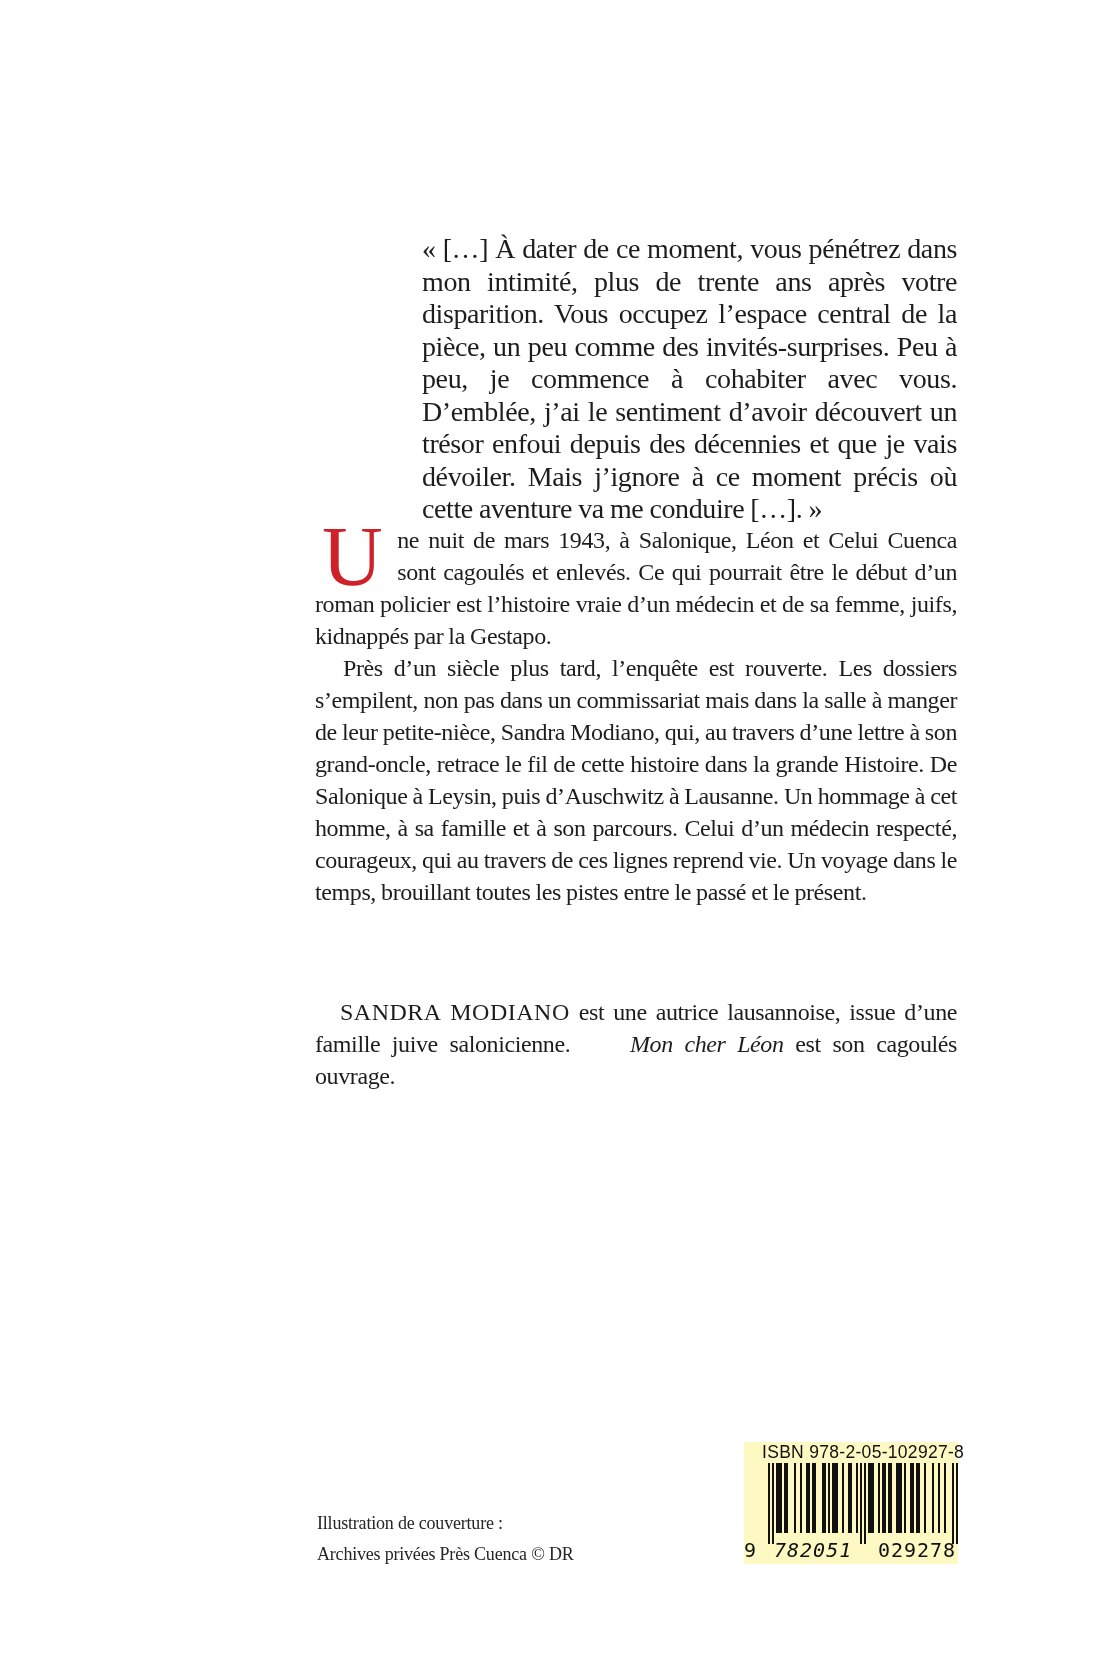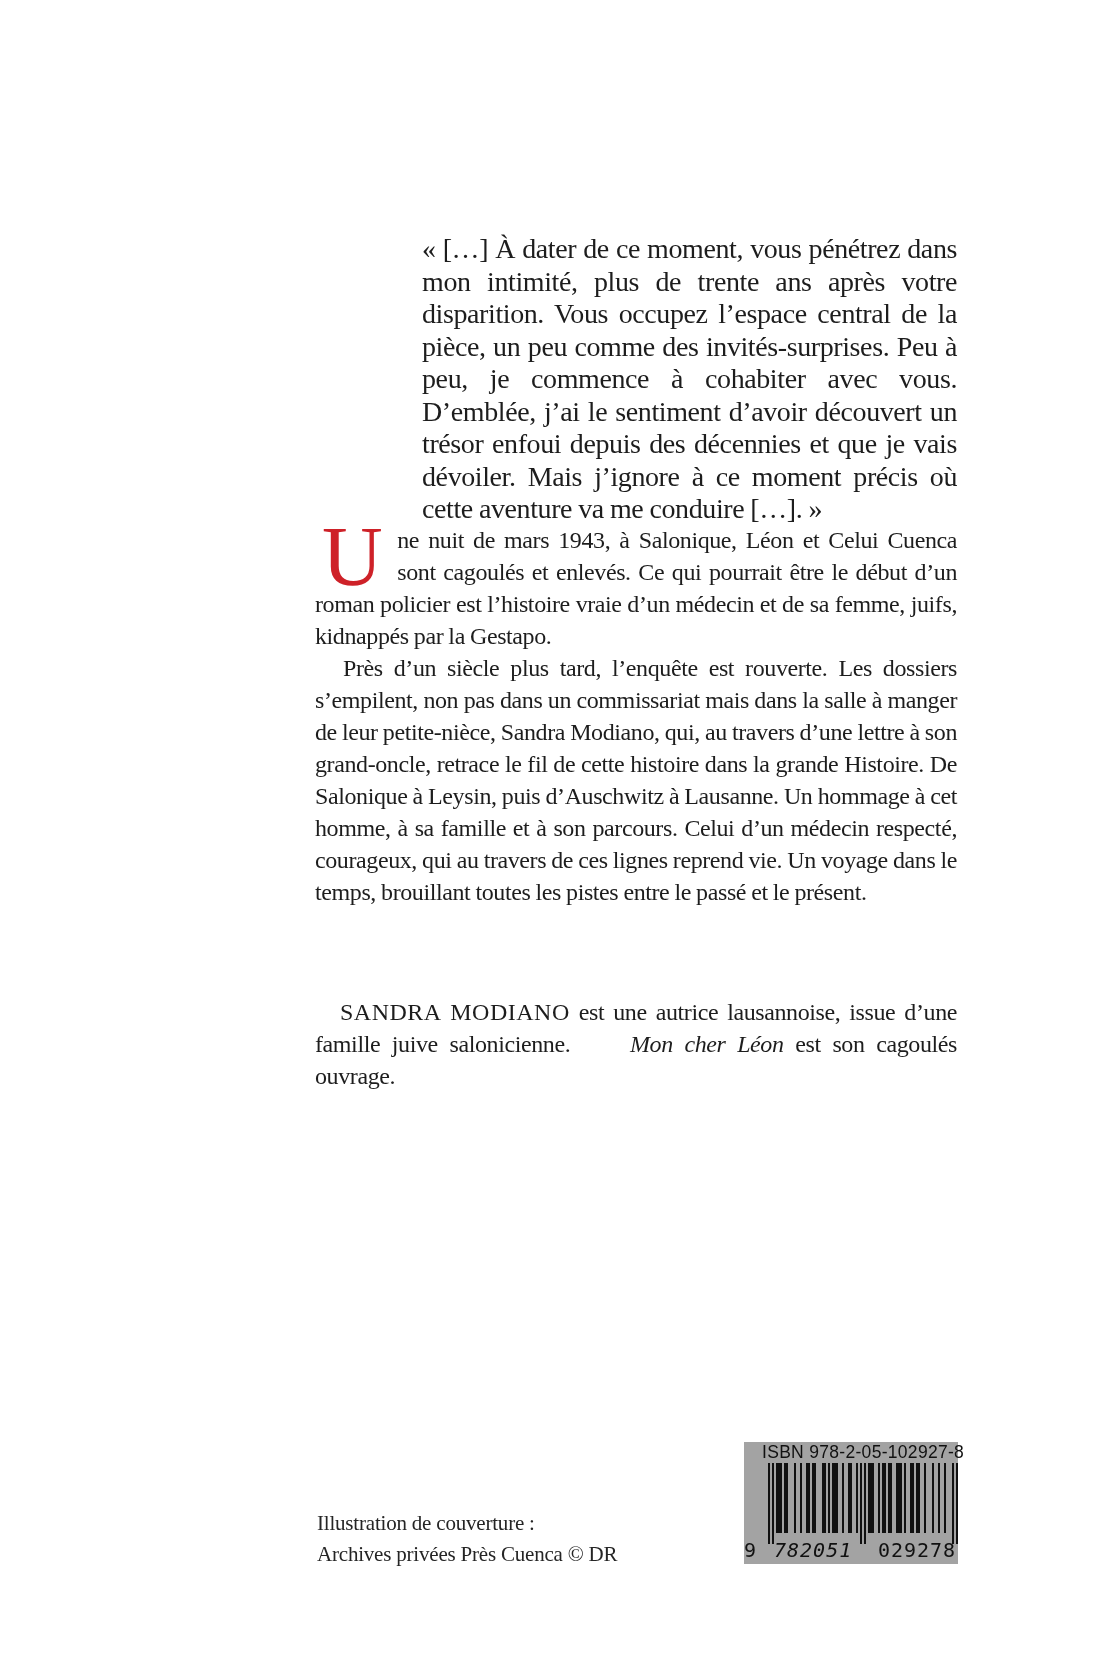--- a/index.html
+++ b/index.html
@@ -85,32 +85,32 @@
     letter-spacing: -0.4px;
     word-spacing: -0.5px;
   }
   .bio-name { letter-spacing: 0.5px; margin-top: 36px; }
   .italic { font-style: italic; margin-left: 48px; }
 
   
   .credits {
     position: absolute;
     left: 317px; top: 1508px;
-    font-size: 21px;
+    font-size: 18px;
     line-height: 31px;
     letter-spacing: -0.2px;
     color: #252525;
   }
 
   
   .barcode {
     position: absolute;
     left: 744px; top: 1442px;
     width: 214px; height: 122px;
-    background: #a3a3a3;
+    background: #fef9c3;
   }
   .bc-label {
     position: absolute;
     left: 18px; top: 0;
     width: 196px;
     text-align: center;
     font-family: "Liberation Sans", sans-serif;
     font-size: 17.5px;
     letter-spacing: 0.3px;
     color: #111111;

